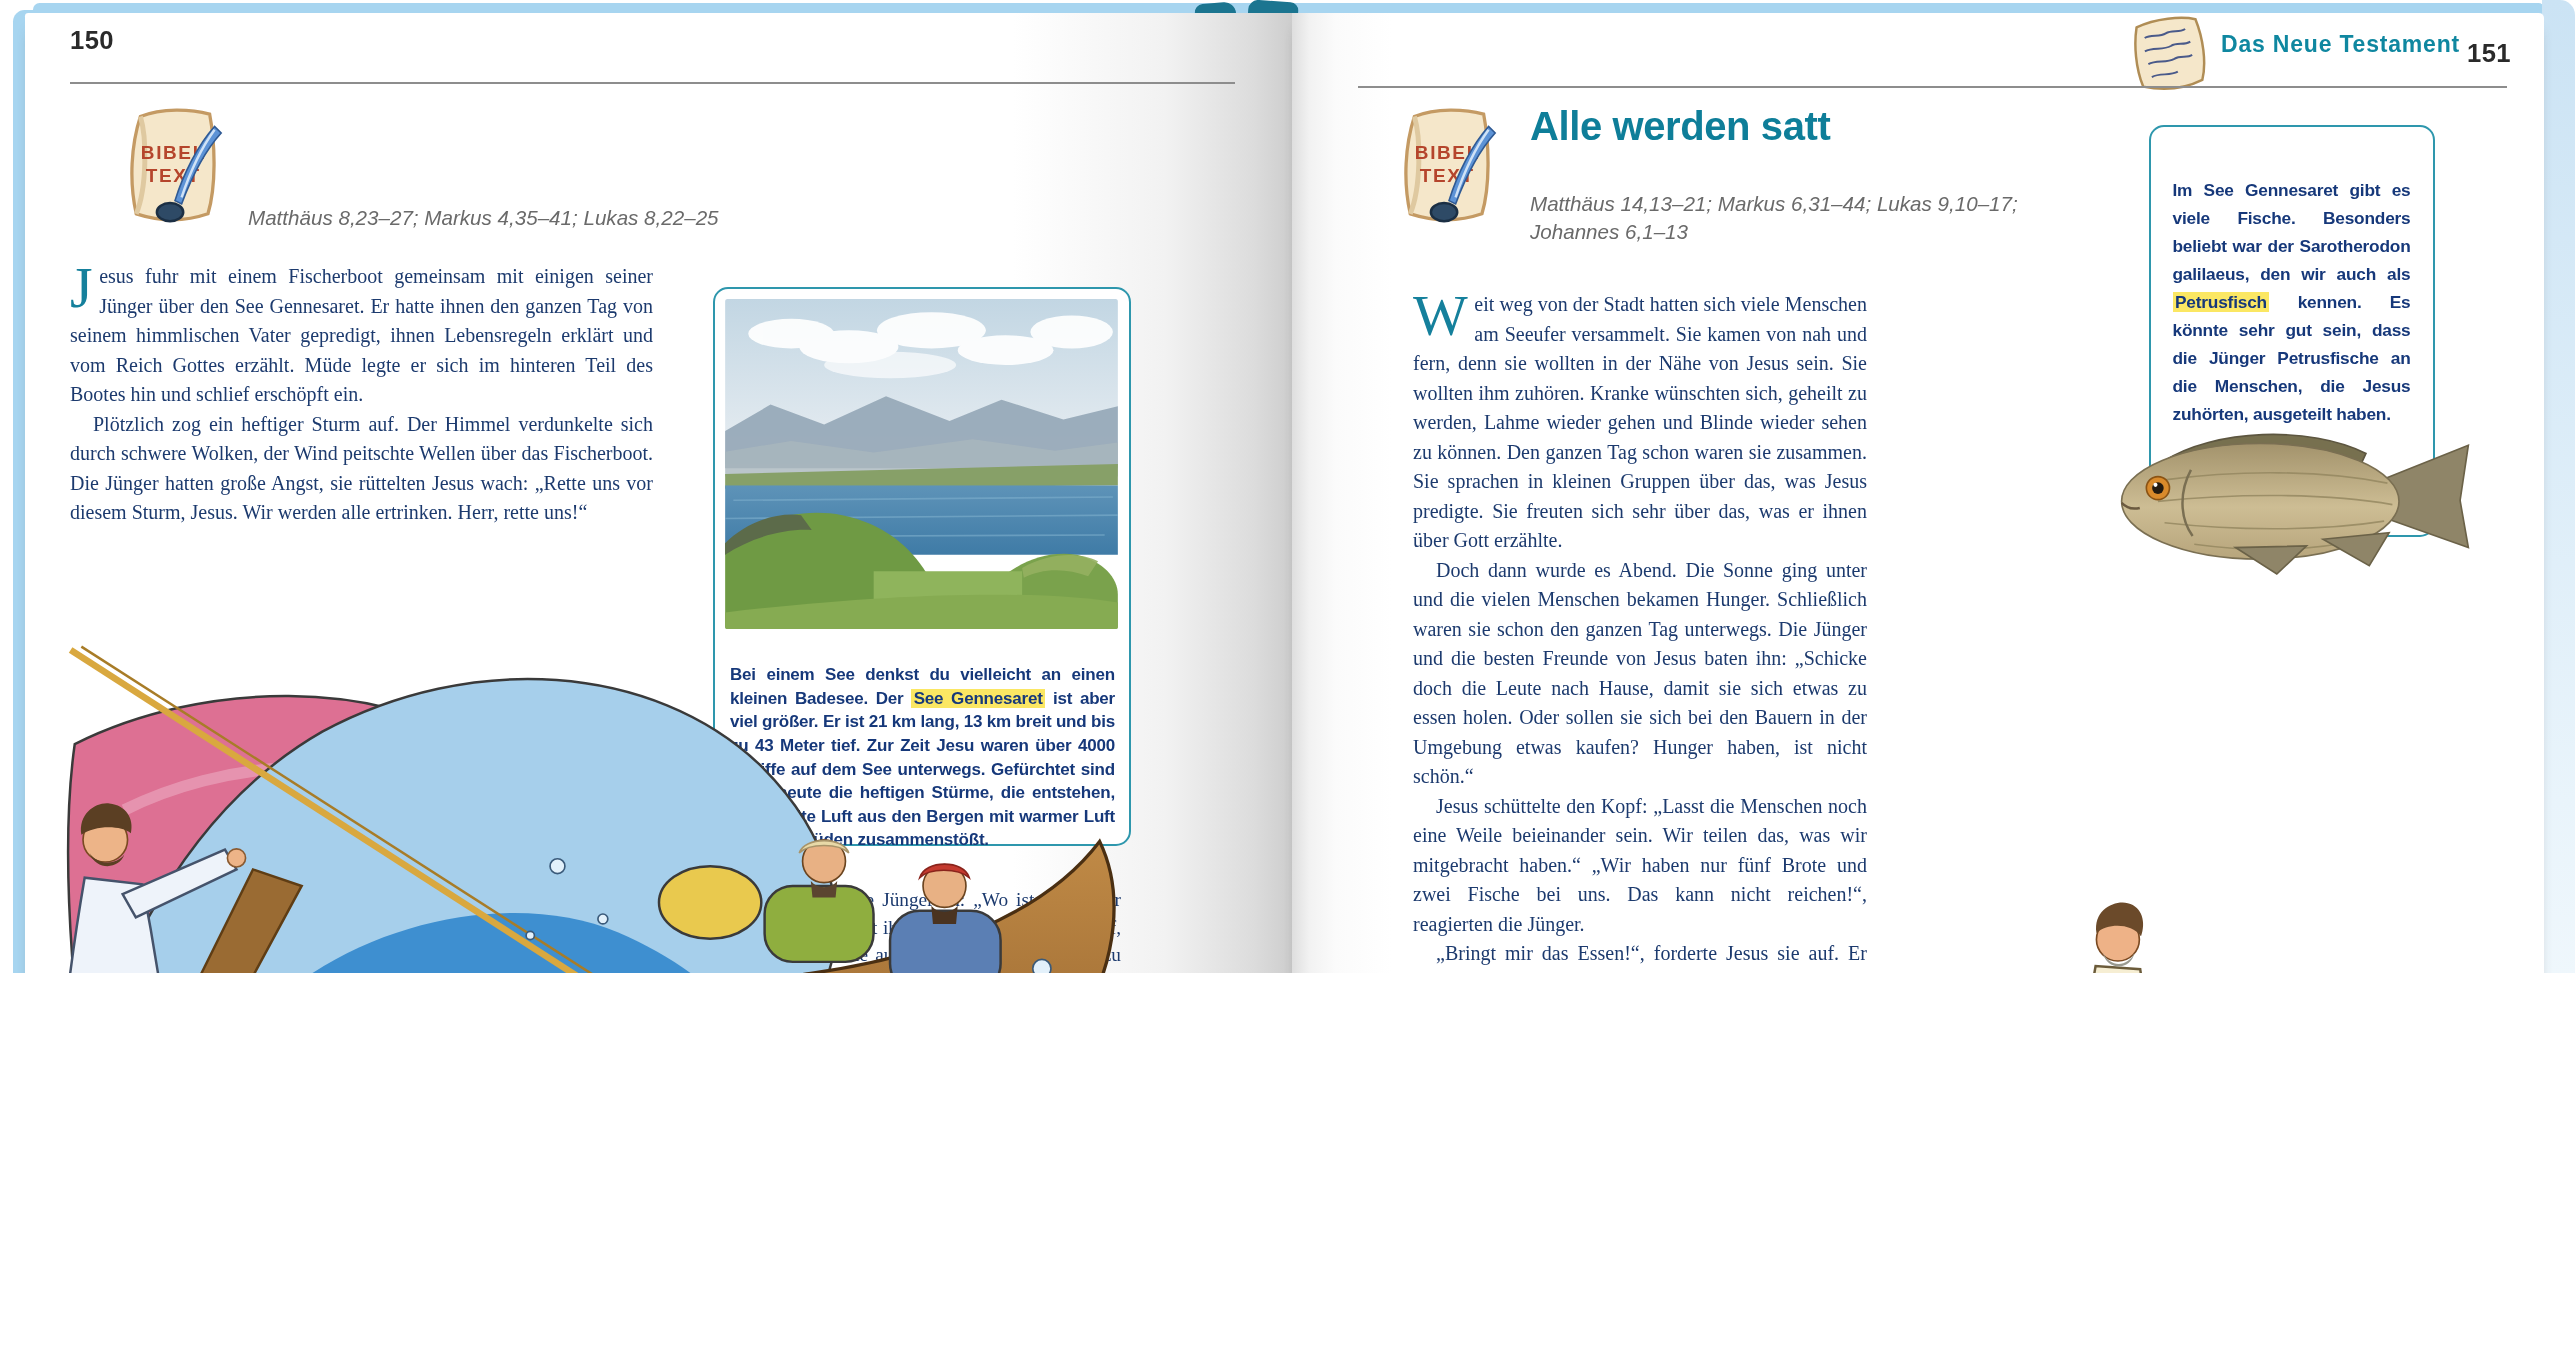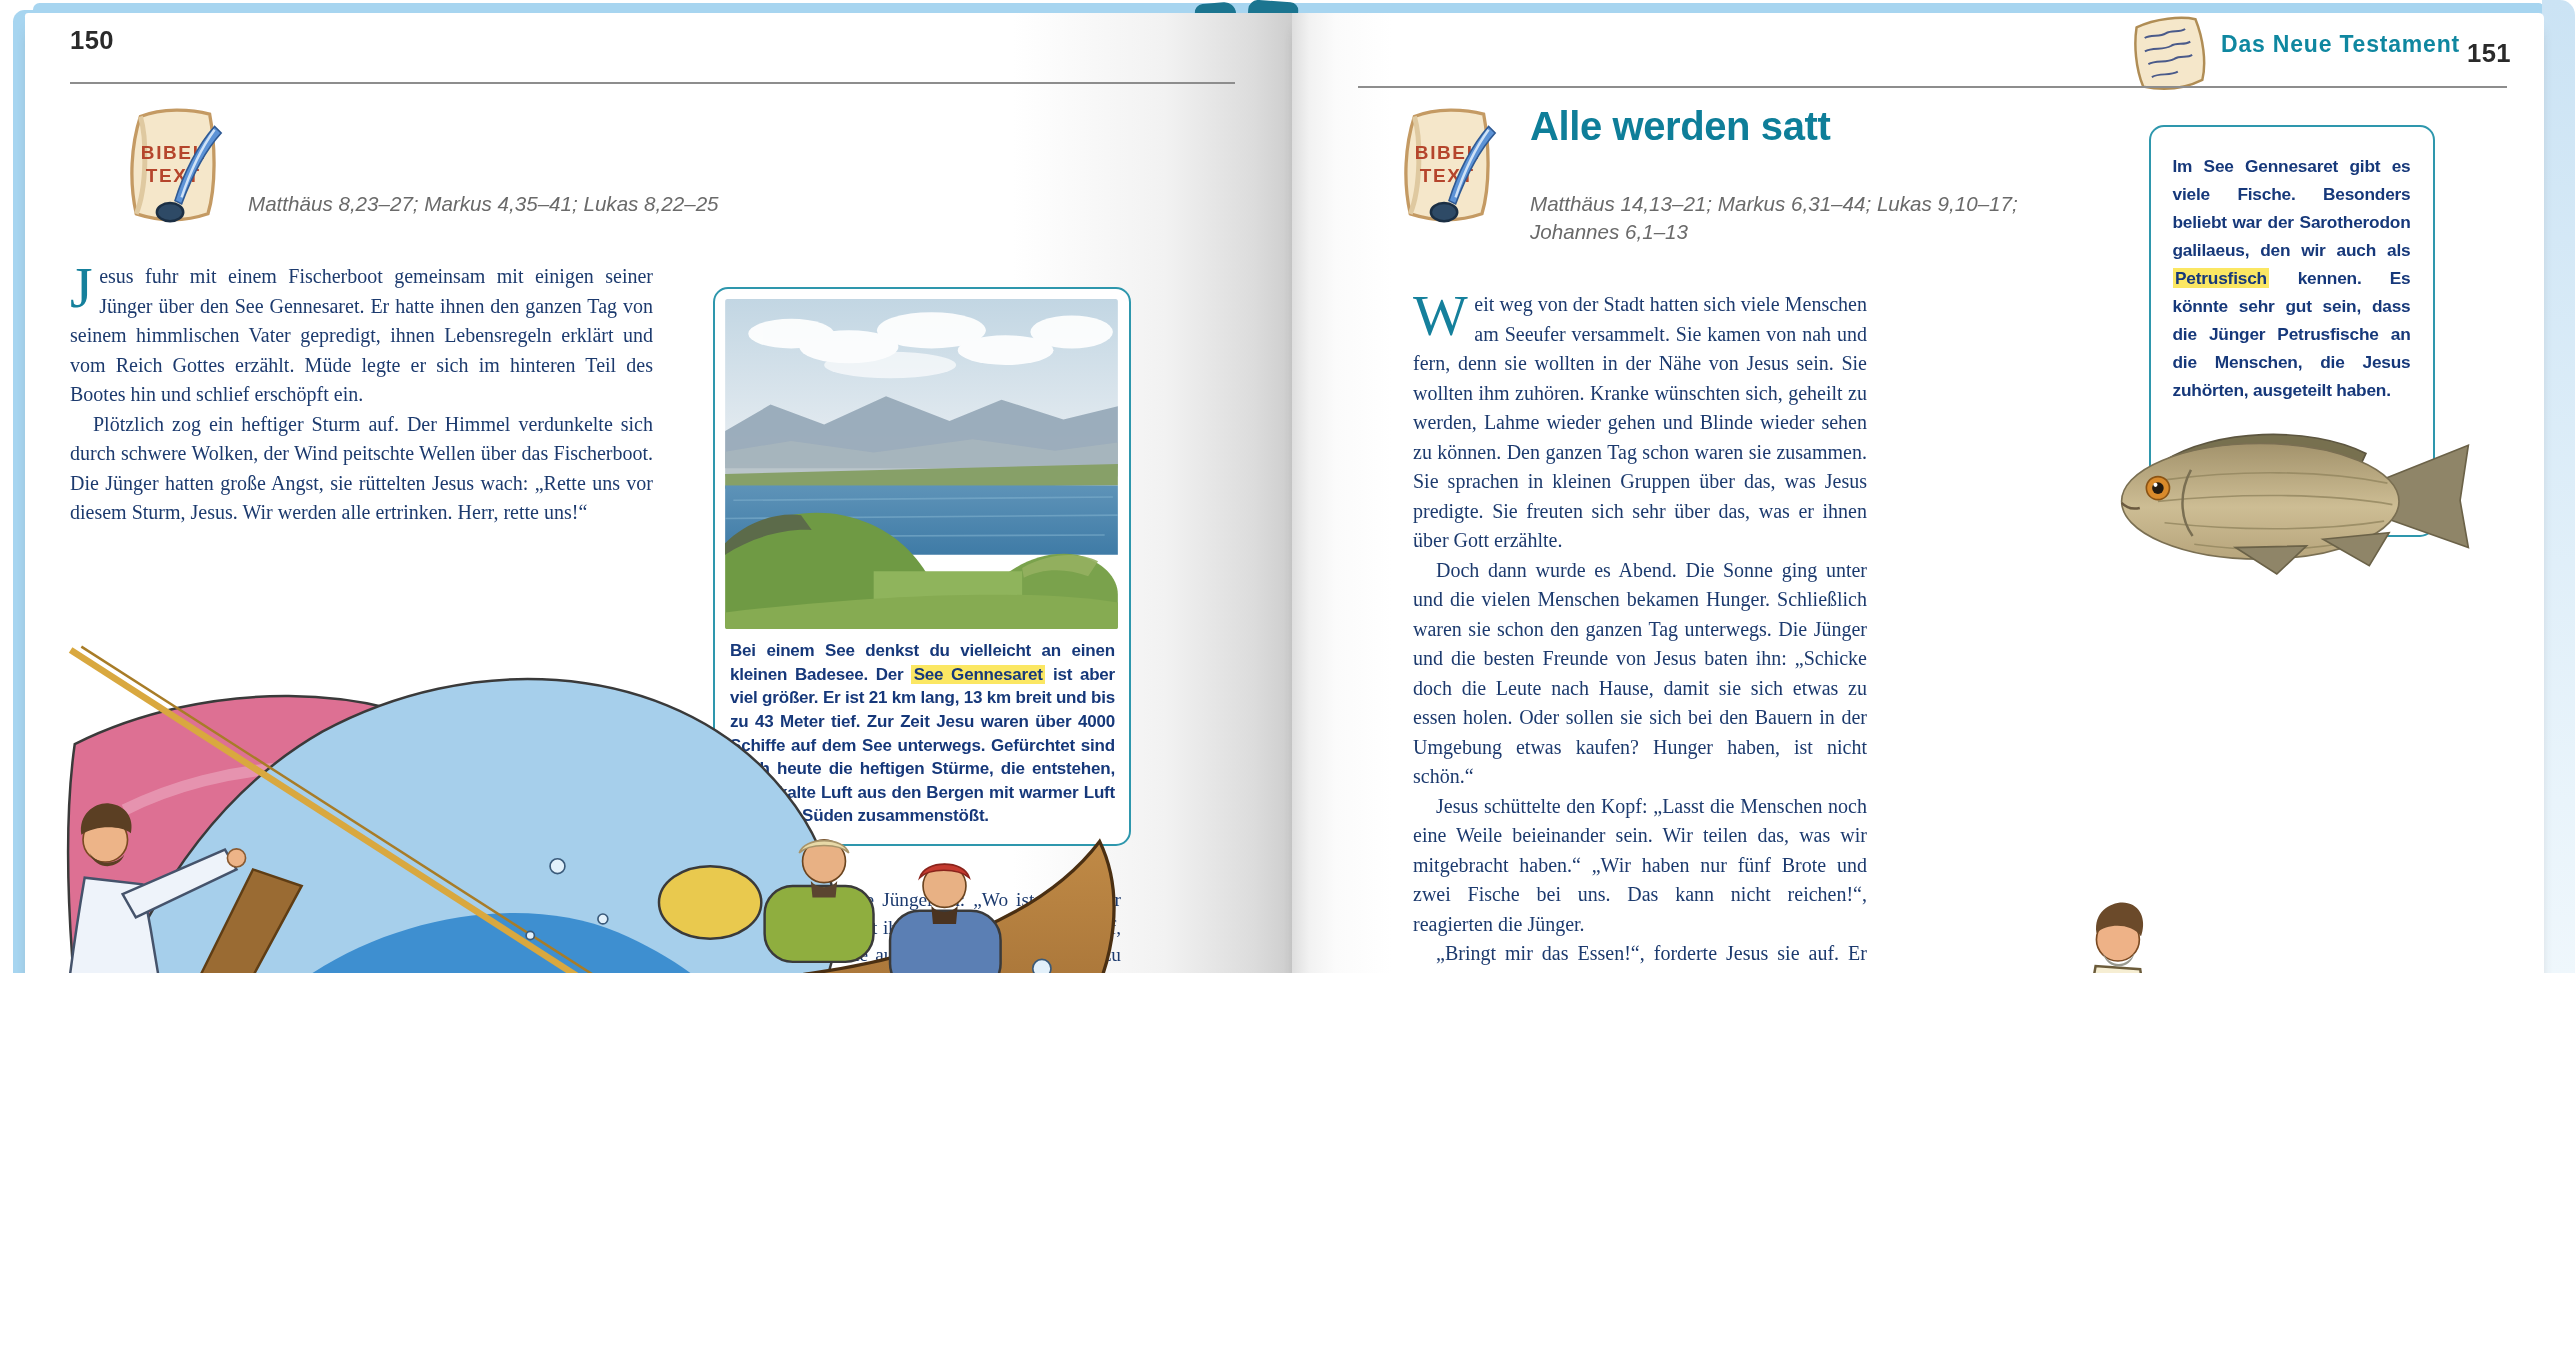--- a/index.html
+++ b/index.html
@@ -27,21 +27,21 @@
   .story-title{position:absolute;font-size:40px;font-weight:bold;color:#0e7e99;letter-spacing:-0.4px;}
   .refs{position:absolute;font-style:italic;color:#6a6a6a;font-size:20.6px;line-height:28px;}
   .bodytext{position:absolute;color:#1c3a6e;font-family:"Liberation Serif",serif;
             font-size:20px;line-height:29.5px;text-align:justify;}
   .bodytext p{margin:0;}
   .bodytext p.indent{text-indent:23px;}
   .dropcap{float:left;color:#15809c;font-family:"Liberation Serif",serif;font-weight:400;
            font-size:58px;line-height:46px;margin:3.3px 6.6px 0 0;}
   .hl{background:#fbe763;padding:0 2.5px;}
   .teal-box{position:absolute;border:2.5px solid #2e97ad;border-radius:15px;background:#ffffff;}
-  .boxtext{color:#16387a;font-weight:bold;font-size:17px;line-height:23.6px;text-align:justify;letter-spacing:-0.2px;}
+  .boxtext{color:#16387a;font-weight:bold;font-size:17px;line-height:23.6px;text-align:justify;letter-spacing:-0.2px;margin-top:24px;}
   
   #photo-frame{left:688px;top:274px;width:414px;height:555px;}
   #photo-inner{position:absolute;left:10px;top:10px;width:393px;height:330px;overflow:hidden;border-radius:2.5px;}
   #photo-caption{position:absolute;left:15px;top:350px;width:385px;}
   #p3-left{left:688px;top:873px;width:408px;font-size:19.3px;line-height:27.6px;}
   
   #story-right{left:1413px;top:291px;width:702px;}
   .flow-spacer{float:right;width:248px;height:355px;margin-top:659px;}
   #sidebar-box{left:2148px;top:125px;width:282px;height:408px;}
   #sidebar-text{position:absolute;left:21.5px;top:25px;width:238px;font-size:17.3px;line-height:28px;}
@@ -72,21 +72,21 @@
     <svg class="abs" style="left:97px;top:92px;" width="106" height="122" viewBox="0 0 128 148">
       <path d="M22,14 C48,3 84,5 106,11 C113,48 114,98 104,132 C72,143 42,140 17,132 C8,92 11,48 22,14 Z" fill="#f5e7ca" stroke="#c49a63" stroke-width="4"></path>
       <path d="M22,14 C30,40 30,100 17,132" fill="none" stroke="#dfc9a0" stroke-width="6"></path>
       <text x="62" y="66" text-anchor="middle" font-size="23" font-weight="bold" fill="#b5452c" letter-spacing="2">BIBEL</text>
       <text x="62" y="94" text-anchor="middle" font-size="23" font-weight="bold" fill="#b5452c" letter-spacing="2">TEXT</text>
       <path d="M112,26 C92,48 74,84 64,116 L72,120 C84,88 100,56 120,34 Z" fill="#5d93d6" stroke="#2f5a94" stroke-width="2"></path>
       <path d="M112,30 C96,52 82,82 72,112" fill="none" stroke="#cfe2f6" stroke-width="3"></path>
       <ellipse cx="58" cy="130" rx="16" ry="11" fill="#2e4a66" stroke="#1b2f44" stroke-width="3"></ellipse>
     </svg>
 
-    <div class="refs" style="left:223px;top:177px;">Matthäus 8,23–27; Markus 4,35–41; Lukas 8,22–25</div>
+    <div class="refs" style="left:223px;top:191px;">Matthäus 8,23–27; Markus 4,35–41; Lukas 8,22–25</div>
 
     <div class="bodytext" style="left:45px;top:249px;width:583px;">
       <p>
         <span class="dropcap">J</span><span>esus fuhr mit einem Fischerboot gemeinsam mit einigen seiner Jünger über den See Gennesaret. Er hatte ihnen den ganzen Tag von seinem himmlischen Vater gepredigt, ihnen Lebensregeln erklärt und vom Reich Gottes erzählt. Müde legte er sich im hinteren Teil des Bootes hin und schlief erschöpft ein.</span>
       </p>
       <p class="indent">Plötzlich zog ein heftiger Sturm auf. Der Himmel verdunkelte sich durch schwere Wolken, der Wind peitschte Wellen über das Fischerboot. Die Jünger hatten große Angst, sie rüttelten Jesus wach: „Rette uns vor diesem Sturm, Jesus. Wir werden alle ertrinken. Herr, rette uns!“</p>
     </div>
 
     <div class="teal-box" id="photo-frame">
       <div id="photo-inner">

